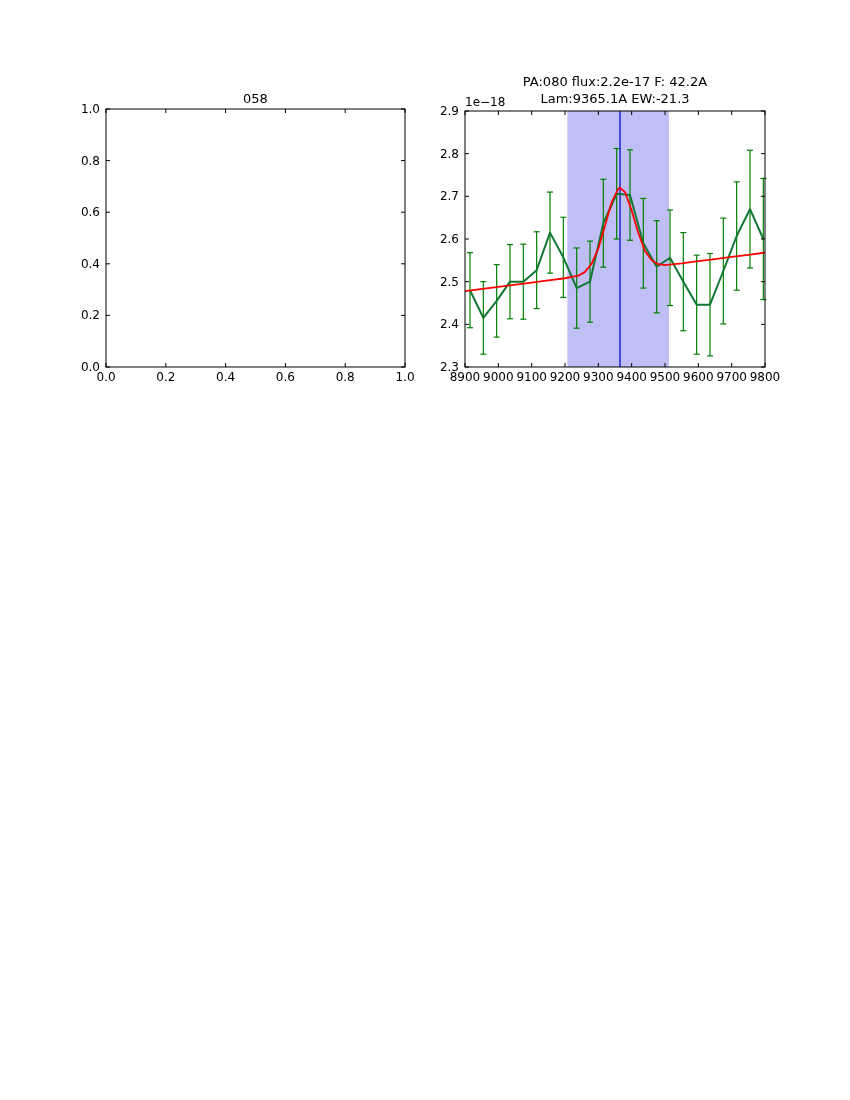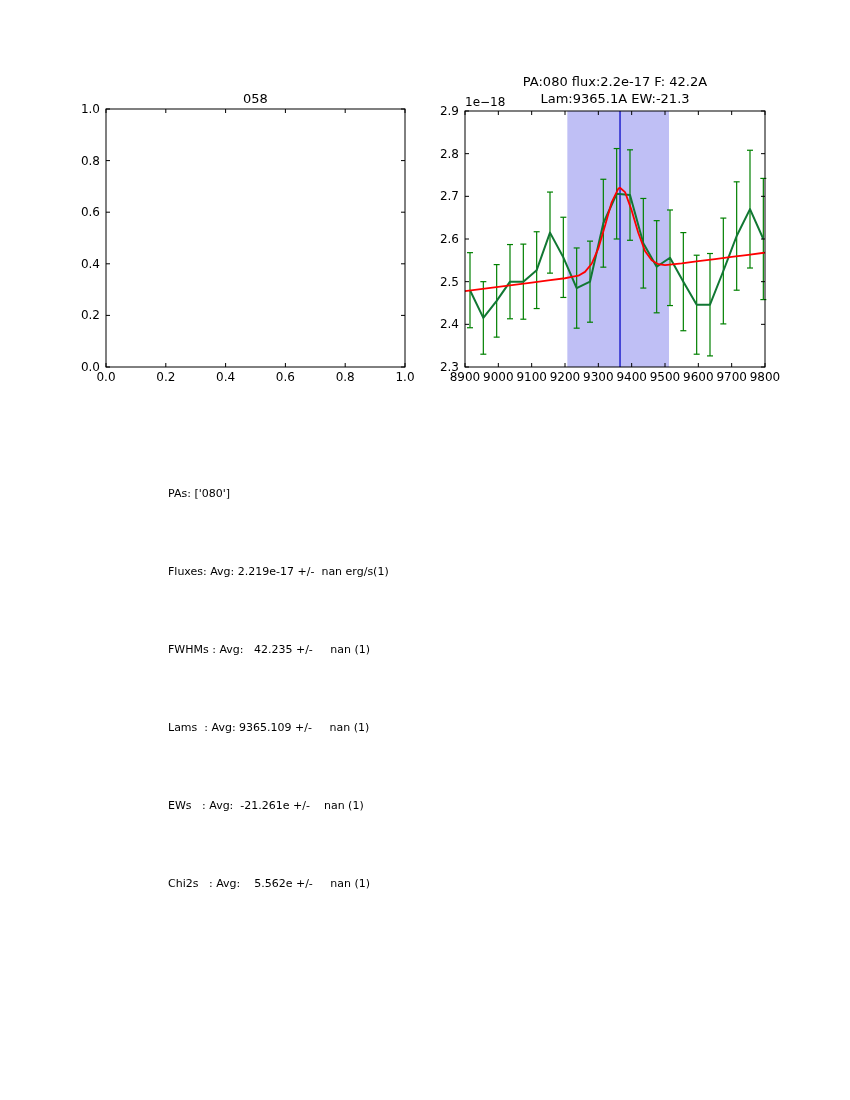--- a/index.html
+++ b/index.html
@@ -201,22 +201,14 @@
           <line x1="765" y1="153.66666666666669" x2="761" y2="153.66666666666669" stroke="#000"></line>
           <text x="459" y="157.66666666666669" text-anchor="end" class="ticklab">2.8</text>
           <line x1="465" y1="111" x2="469" y2="111" stroke="#000"></line>
           <line x1="765" y1="111" x2="761" y2="111" stroke="#000"></line>
           <text x="459" y="115" text-anchor="end" class="ticklab">2.9</text>
         </g>
         <rect x="465" y="111" width="300" height="256" fill="none" stroke="#000" stroke-width="1"></rect>
       </g>
   </svg>
 
-  <div class="stats">
-    <div>PAs: ['080']</div>
-    <div>Fluxes: Avg: 2.219e-17 +/-  nan erg/s(1)</div>
-    <div>FWHMs : Avg:   42.235 +/-     nan (1)</div>
-    <div>Lams  : Avg: 9365.109 +/-     nan (1)</div>
-    <div>EWs   : Avg:  -21.261e +/-    nan (1)</div>
-    <div>Chi2s   : Avg:    5.562e +/-     nan (1)</div>
-  </div>
 
 </div>
 
 </body></html>

